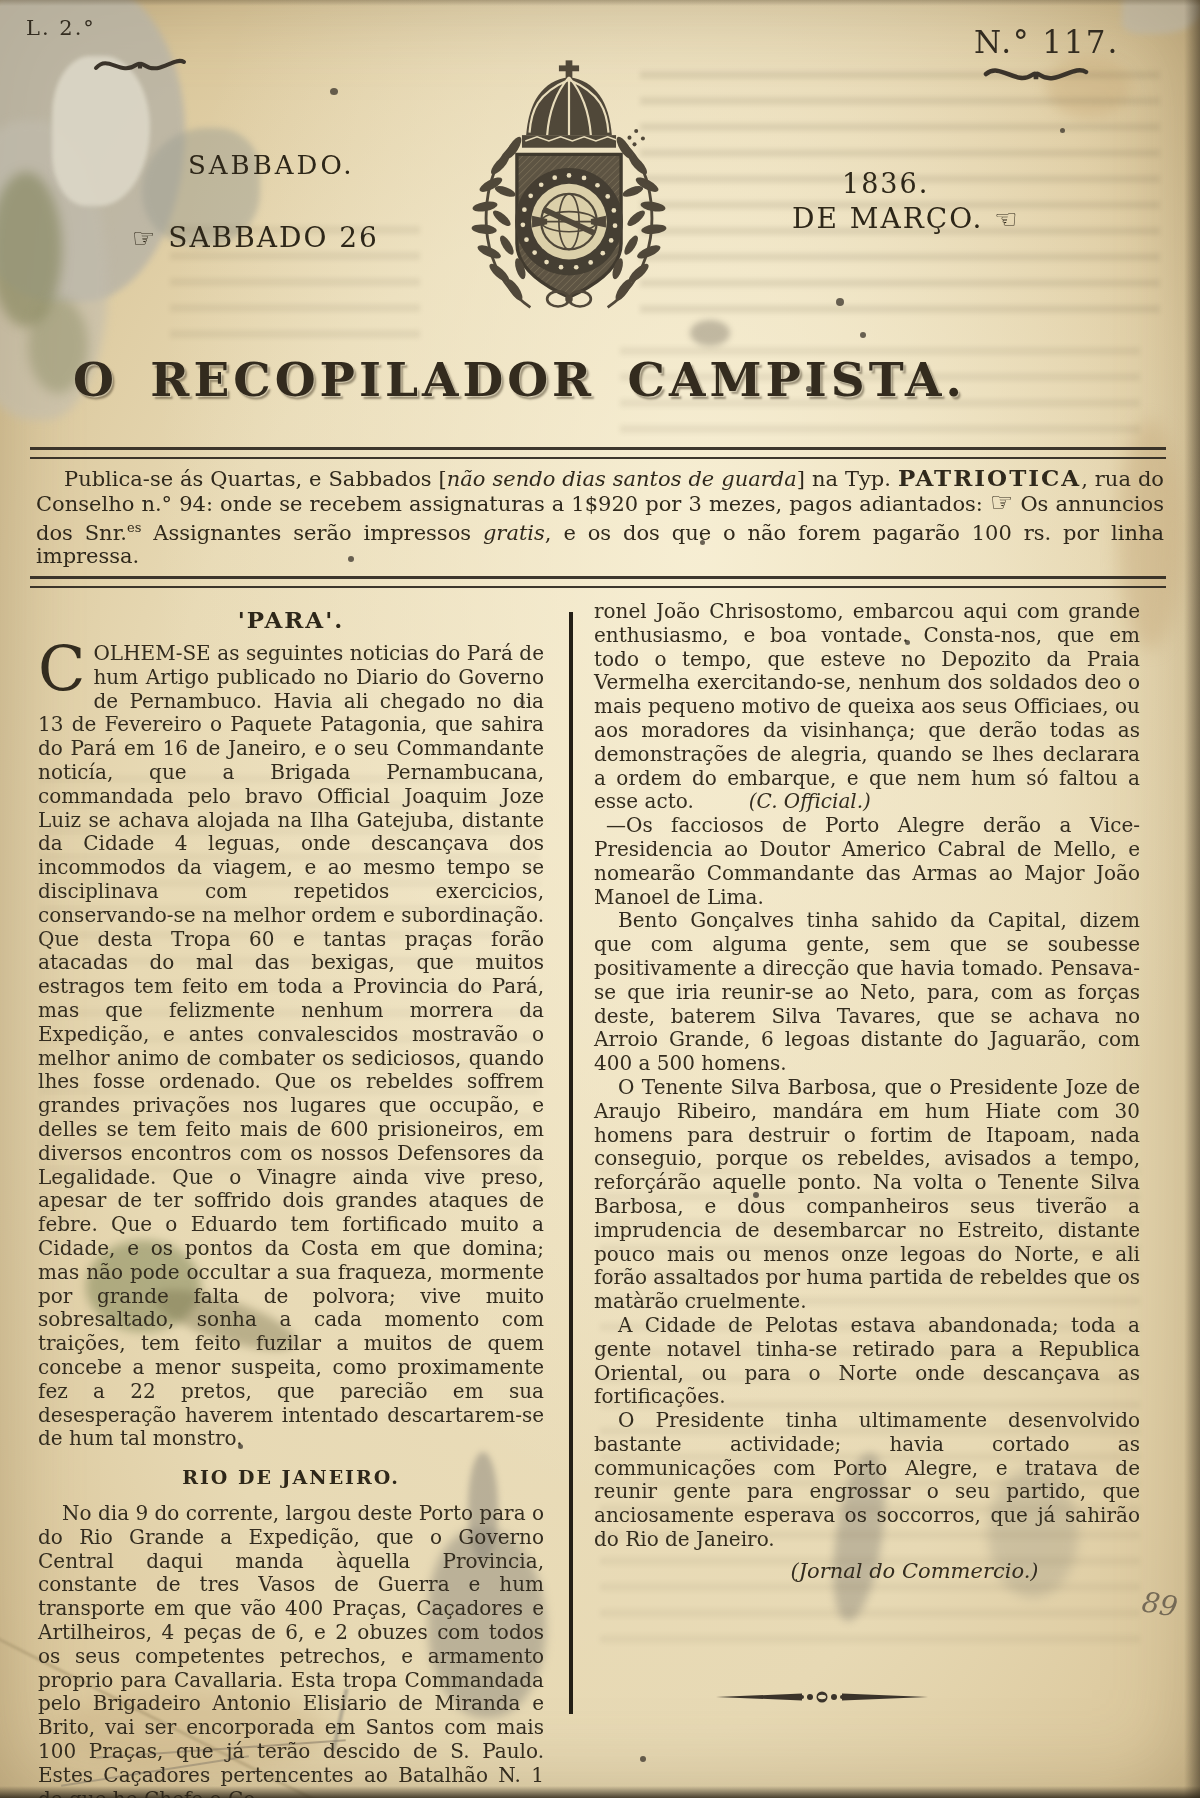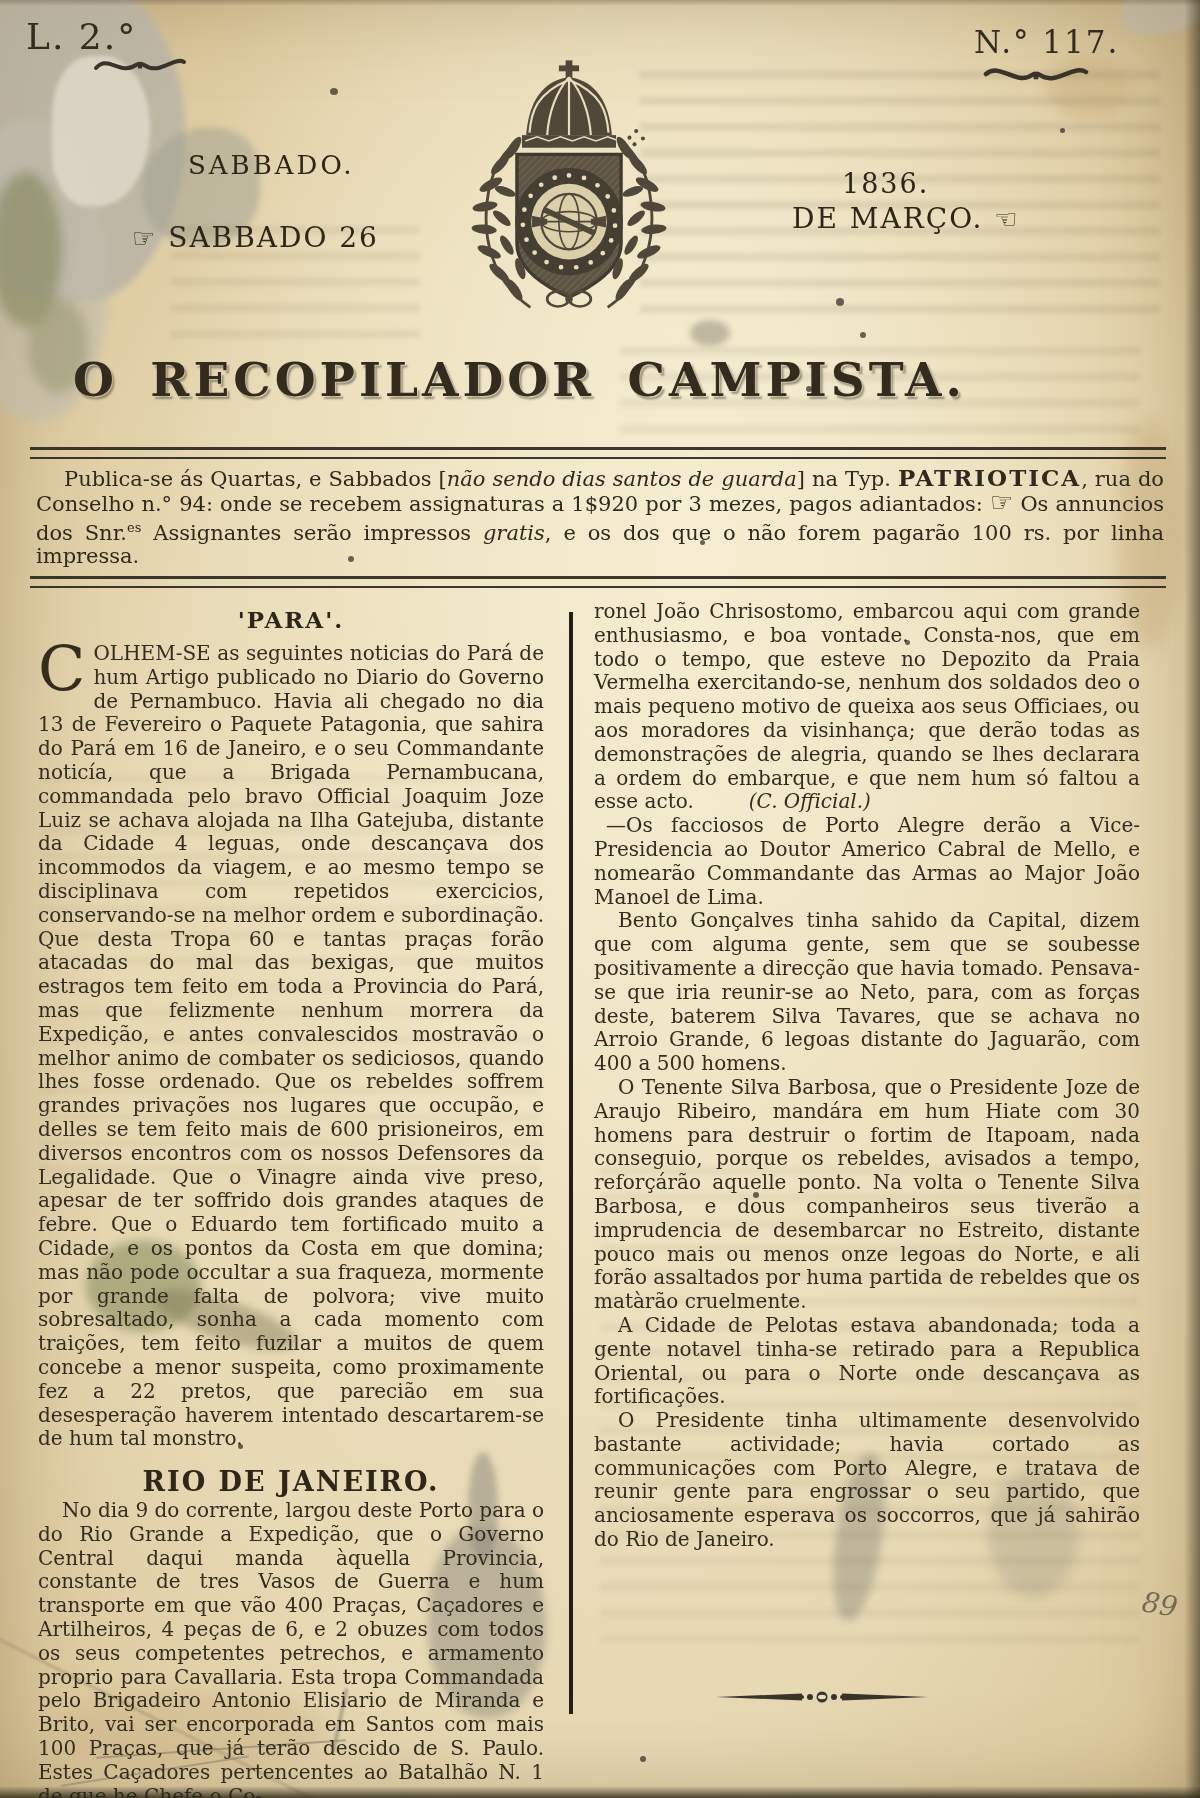--- a/index.html
+++ b/index.html
@@ -42,21 +42,21 @@
   .crease4{left:338px;top:1688px;width:4px;height:64px;background:#8a8578;opacity:.55;filter:blur(1px);transform:rotate(12deg);}
   .dot{border-radius:50%;background:#3a332a;opacity:.75;}
   
   .ghost{filter:blur(2.5px);opacity:.13;
      background:repeating-linear-gradient(0deg, transparent 0 7px, #6b6046 7px 15px, transparent 15px 26px);}
   
   .edgeR{right:0;top:0;width:16px;height:100%;background:linear-gradient(to right, rgba(70,58,38,0), rgba(52,43,28,.55));}
   .edgeB{left:0;bottom:0;width:100%;height:12px;background:linear-gradient(to bottom, rgba(70,58,38,0), rgba(40,33,21,.8));}
   .edgeT{left:0;top:0;width:100%;height:6px;background:linear-gradient(to bottom, rgba(90,76,50,.35), rgba(90,76,50,0));}
   
-  .vol{left:26px;top:16px;font-size:36px;letter-spacing:2px;color:#332c20;}
+  .vol{left:26px;top:16px;font-size:21px;letter-spacing:2px;color:#332c20;}
   .volFl{left:92px;top:52px;}
   .num{left:974px;top:24px;font-size:31px;letter-spacing:2px;color:#332c20;}
   .numFl{left:982px;top:60px;}
   .city{left:188px;top:150px;font-size:26px;letter-spacing:3px;}
   .day{left:132px;top:204px;font-size:28px;letter-spacing:2px;margin-top:17px;}
   .year{left:842px;top:148px;font-size:27px;letter-spacing:2px;margin-top:20px;}
   .month{left:792px;top:202px;font-size:28px;letter-spacing:2px;}
   .hand{font-family:"DejaVu Sans",sans-serif;font-size:26px;}
   .crest{left:443px;top:32px;}
   .title{left:0;top:352px;width:1039px;text-align:center;font-size:47px;font-weight:bold;
@@ -71,21 +71,21 @@
   .it{font-style:italic;}
   .sup{vertical-align:super;font-size:13px;}
   
   .divider{left:569px;top:612px;width:3.5px;height:1102px;background:#241f16;}
   .colL{left:38px;top:606px;width:506px;}
   .colR{left:594px;top:600px;width:546px;}
   .colL p,.colR p{margin:0;font-size:20px;line-height:23.8px;text-align:justify;color:#332c1f;}
   .indent{text-indent:24px;}
   .indent-sm{text-indent:12px;}
   .headPara{margin:0 0 9px;text-align:center;font-size:23px;font-weight:bold;letter-spacing:2px;}
-  .headRio{margin:15px 0 2px;text-align:center;font-size:27px;font-weight:bold;letter-spacing:2px;}
+  .headRio{margin:15px 0 14px;text-align:center;font-size:19px;font-weight:bold;letter-spacing:2px;}
   .dropcap{float:left;font-size:62px;line-height:48px;padding:3px 8px 0 0;font-weight:normal;}
   .attr{font-style:italic;padding-left:55px;white-space:nowrap;}
   .attr2{text-align:center;font-style:italic !important;font-size:21px !important;
          padding-left:95px;margin-top:8px !important;text-align-last:center;}
   .note{left:1142px;top:1588px;font-size:28px;font-style:italic;color:#5d5446;
         transform:rotate(9deg);opacity:.8;}
   svg{display:block;}
 </style>
 </head>
 <body>
@@ -260,20 +260,21 @@
     <p class="indent">No dia 9 do corrente, largou deste Porto para o do Rio Grande a Expedição, que o Governo Central daqui manda àquella Provincia, constante de tres Vasos de Guerra e hum transporte em que vão 400 Praças, Caçadores e Artilheiros, 4 peças de 6, e 2 obuzes com todos os seus competentes petrechos, e armamento proprio para Cavallaria. Esta tropa Commandada pelo Brigadeiro Antonio Elisiario de Miranda e Brito, vai ser encorporada em Santos com mais 100 Praças, que já terão descido de S. Paulo. Estes Caçadores pertencentes ao Batalhão N. 1 de que he Chefe o Co-</p>
   </div>
 
   <div class="abs colR">
       <p><span>ronel João Chrisostomo, embarcou aqui com grande enthusiasmo, e boa vontade. Consta-nos, que em todo o tempo, que esteve no Depozito da Praia Vermelha exercitando-se, nenhum dos soldados deo o mais pequeno motivo de queixa aos seus Officiaes, ou aos moradores da visinhança; que derão todas as demonstrações de alegria, quando se lhes declarara a ordem do embarque, e que nem hum só faltou a esse acto.</span><span class="attr">(C. Official.)</span></p>
       <p class="indent-sm"><span>—Os facciosos de Porto Alegre derão a Vice-Presidencia ao Doutor Americo Cabral de Mello, e nomearão Commandante das Armas ao Major João Manoel de Lima.</span></p>
       <p class="indent"><span>Bento Gonçalves tinha sahido da Capital, dizem que com alguma gente, sem que se soubesse positivamente a direcção que havia tomado. Pensava-se que iria reunir-se ao Neto, para, com as forças deste, baterem Silva Tavares, que se achava no Arroio Grande, 6 legoas distante do Jaguarão, com 400 a 500 homens.</span></p>
       <p class="indent"><span>O Tenente Silva Barbosa, que o Presidente Joze de Araujo Ribeiro, mandára em hum Hiate com 30 homens para destruir o fortim de Itapoam, nada conseguio, porque os rebeldes, avisados a tempo, reforçárão aquelle ponto. Na volta o Tenente Silva Barbosa, e dous companheiros seus tiverão a imprudencia de desembarcar no Estreito, distante pouco mais ou menos onze legoas do Norte, e ali forão assaltados por huma partida de rebeldes que os matàrão cruelmente.</span></p>
       <p class="indent"><span>A Cidade de Pelotas estava abandonada; toda a gente notavel tinha-se retirado para a Republica Oriental, ou para o Norte onde descançava as fortificações.</span></p>
       <p class="indent"><span>O Presidente tinha ultimamente desenvolvido bastante actividade; havia cortado as communicações com Porto Alegre, e tratava de reunir gente para engrossar o seu partido, que anciosamente esperava os soccorros, que já sahirão do Rio de Janeiro.</span></p>
+      <p class="attr2"><span>(Jornal do Commercio.)</span></p>
     </div>
 
   <div class="abs" style="left:716px;top:1686px;">
     <svg width="212" height="22" viewBox="0 0 212 22">
       <g fill="#3a332a">
         <polygon points="0,11 86,7.5 86,14.5"></polygon>
         <polygon points="212,11 126,7.5 126,14.5"></polygon>
         <circle cx="106" cy="11" r="5.5"></circle>
         <circle cx="94" cy="11" r="3"></circle>
           <circle cx="118" cy="11" r="3"></circle>

